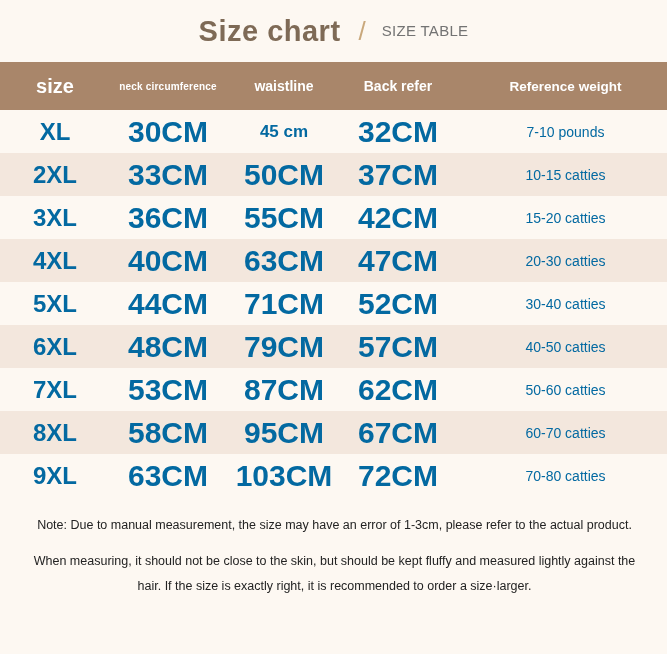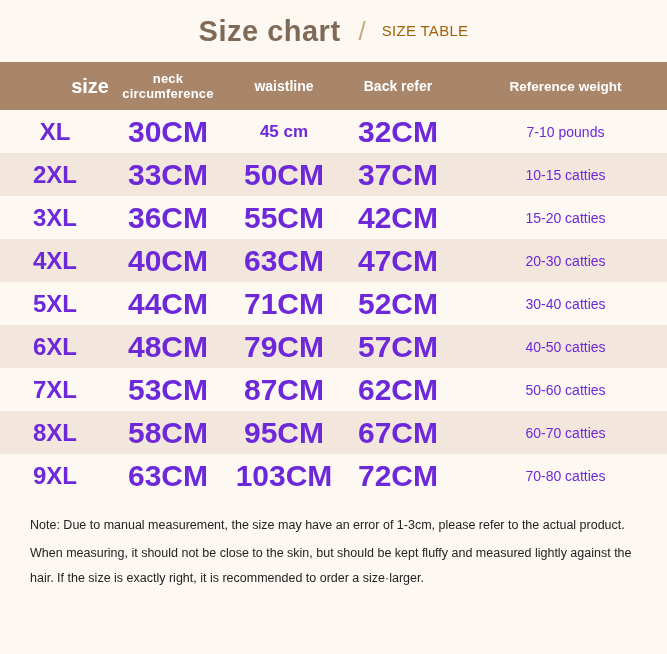--- a/index.html
+++ b/index.html
@@ -38,53 +38,53 @@
   }
   .slash {
     font-size: 26px;
     color: #c9a87c;
     font-weight: normal;
     margin-left: 4px;
     margin-right: 2px;
   }
   .sub-title {
     font-size: 15px;
-    color: #a16207;
+    color: #737373;
     line-height: 1.25;
     text-transform: uppercase;
     letter-spacing: 0.3px;
   }
 
   
   table.size-table {
     width: 667px;
     border-collapse: collapse;
     table-layout: fixed;
   }
   table.size-table thead th {
     background: #a9866a;
     color: #ffffff;
     height: 46px;
     font-weight: bold;
     vertical-align: middle;
   }
-  th.col-size { width: 108px; font-size: 20px; text-align: right; }
-  th.col-neck { width: 114px; font-size: 13px; letter-spacing: 0.2px; }
+  th.col-size { width: 108px; font-size: 20px; }
+  th.col-neck { width: 114px; font-size: 10px; letter-spacing: 0.2px; }
   th.col-waist { width: 114px; font-size: 14px; }
   th.col-back { width: 110px; font-size: 14px; }
   th.col-ref { width: 221px; font-size: 13.5px; }
 
   table.size-table tbody tr { height: 43px; }
   table.size-table tbody tr.odd { background: #fdf8f2; }
   table.size-table tbody tr.even { background: #f3e7dd; }
 
   table.size-table tbody td {
     text-align: center;
     vertical-align: middle;
-    color: #6d28d9;
+    color: #0369a1;
   }
   td.size-cell {
     font-size: 24px;
     font-weight: bold;
   }
   td.num-cell {
     font-size: 30px;
     font-weight: bold;
   }
   td.num-cell.light {
@@ -95,26 +95,27 @@
     font-size: 14px;
     font-weight: normal;
   }
 
   
   .notes {
     padding: 16px 28px 0 30px;
     color: #232323;
     font-size: 12.5px;
     line-height: 1.95;
+    text-align: center;
   }
   .notes p {
     margin: 0;
   }
   .notes p.second {
-    margin-top: 4px;
+    margin-top: 12px;
   }
 </style>
 </head>
 <body>
 
 <div class="page">
 
   <div class="title-bar">
     <span class="main-title">Size chart</span>
     <span class="slash">/</span>

